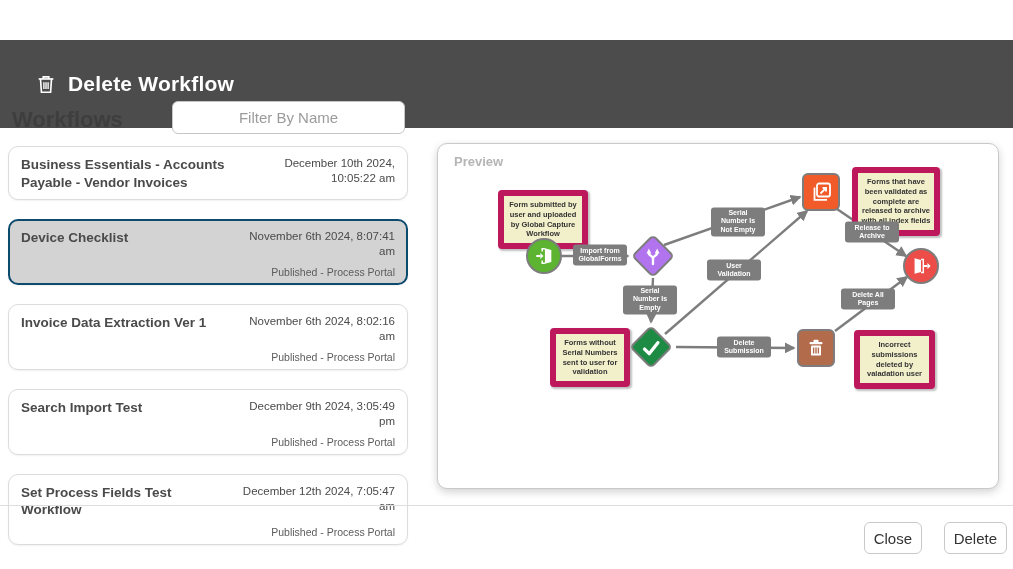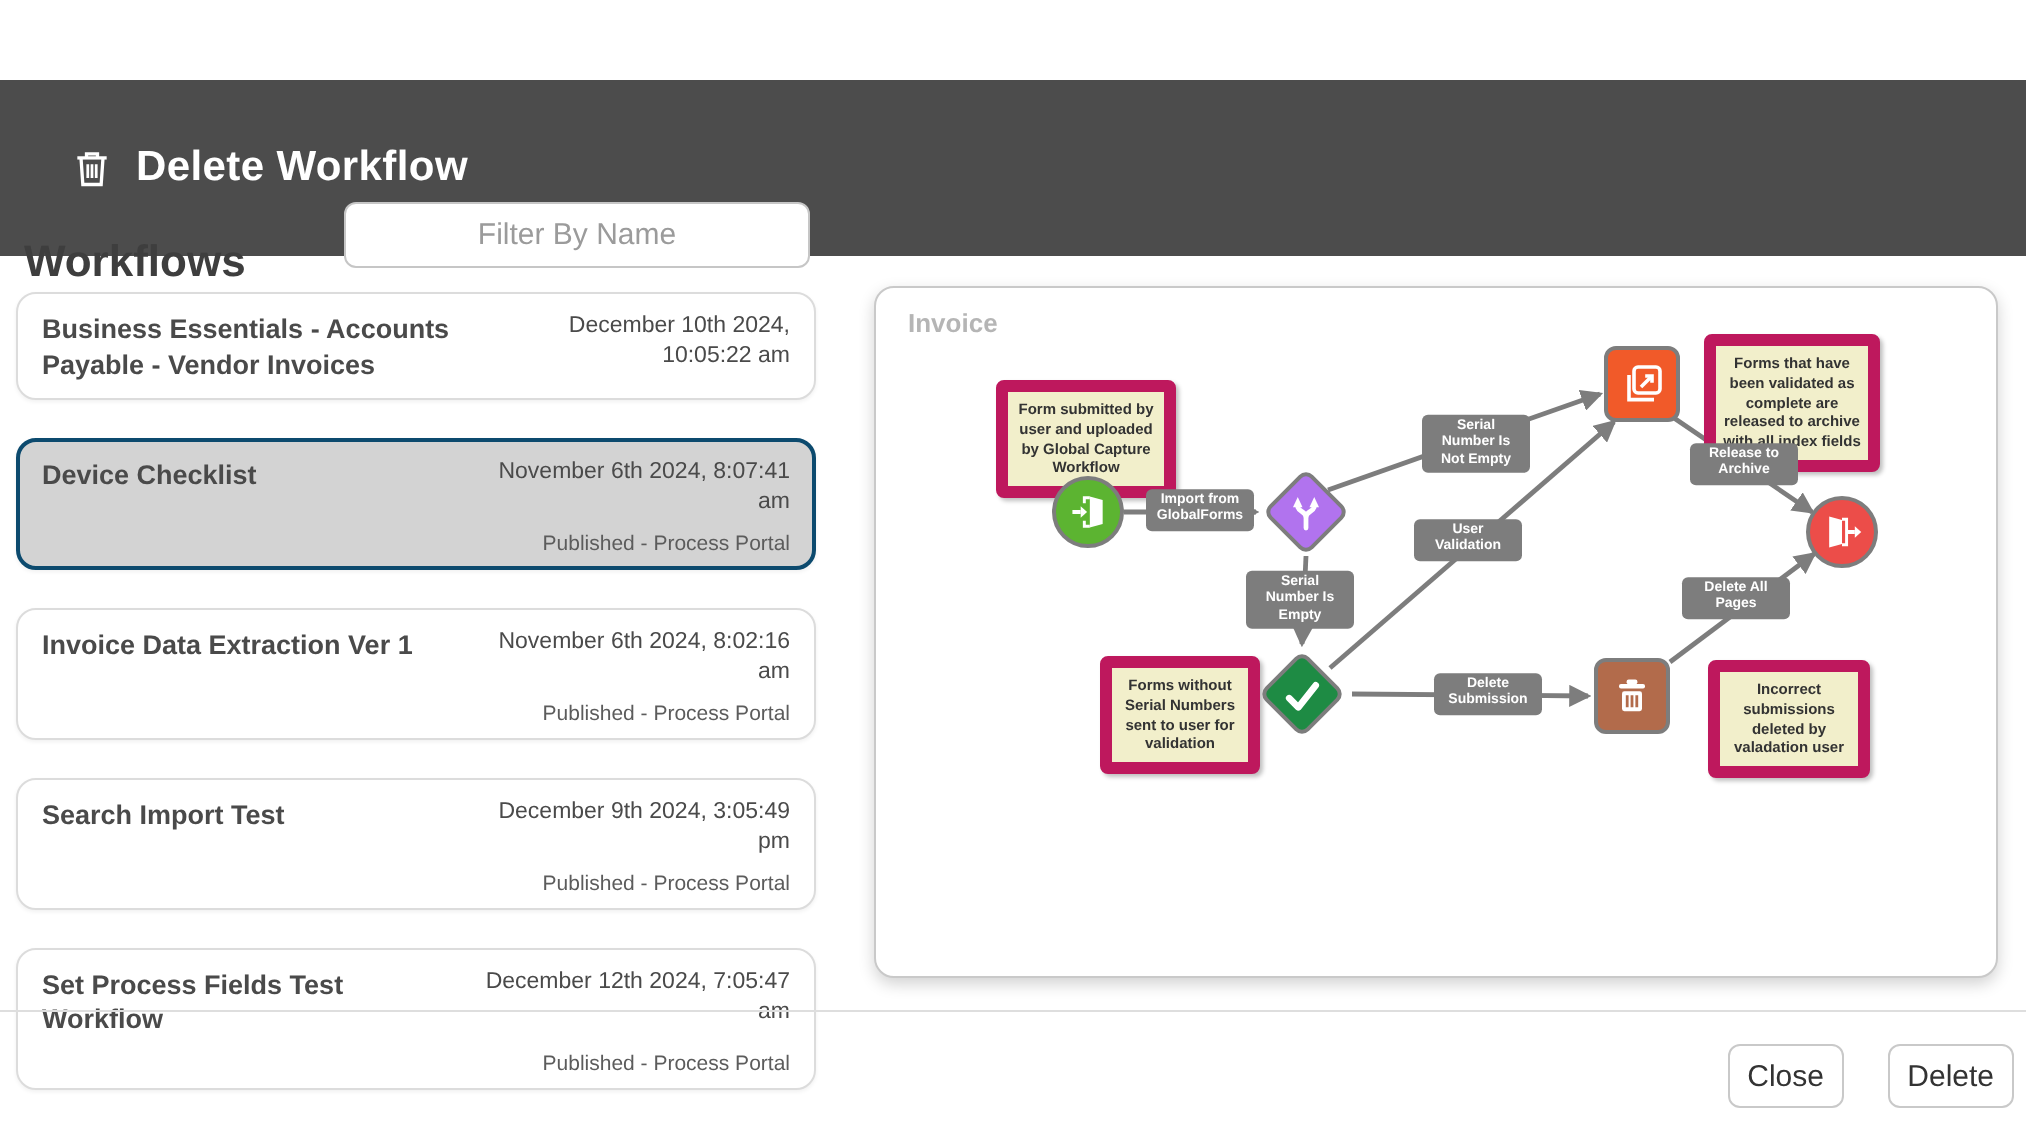--- a/index.html
+++ b/index.html
@@ -10,21 +10,21 @@
   
   .header {
     position:absolute; top:0; left:0; width:100%; height:88px;
     background:#4c4c4c; display:flex; align-items:center;
     padding-left:35px; box-sizing:border-box; gap:11px;margin-top:40px;
   }
   .header .ticon { width:22px; height:22px; display:block; }
   .header-title { color:#fff; font-size:21px; font-weight:bold; letter-spacing:.2px; }
 
   
-  .wf-heading { position:absolute; left:12px; top:118px; font-size:22px; font-weight:bold; color:#3e3e3e; }
+  .wf-heading { position:absolute; left:12px; top:107px; font-size:22px; font-weight:bold; color:#3e3e3e; }
   .filter-input {
     position:absolute; left:172px; top:101px; width:233px; height:33px; box-sizing:border-box;
     border:1px solid #c6c6c6; border-radius:6px; padding:0 12px; font-size:15px; color:#333;
     font-family:inherit; outline:none; background:#fff;text-align:center;
   }
   .filter-input::placeholder { color:#9b9b9b; }
 
   .wf-list { position:absolute; left:8px; top:146px; width:400px; display:flex; flex-direction:column; gap:19px; }
   .wf-card {
     box-sizing:border-box; background:#fff; border:1px solid #dcdcdc; border-radius:10px;
@@ -113,21 +113,21 @@
       <div class="wf-status">Published - Process Portal</div>
     </div>
     <div class="wf-card">
       <div class="wf-title">Set Process Fields Test Workflow</div>
       <div class="wf-date">December 12th 2024, 7:05:47 am</div>
       <div class="wf-status">Published - Process Portal</div>
     </div>
   </div>
 
 <div class="preview">
-  <div class="preview-label">Invoice</div>
+  <div class="preview-label">Preview</div>
   <div class="diagram">
       <svg class="edges" width="562" height="346" viewBox="0 0 562 346">
         <defs>
           <marker id="arrow" viewBox="0 0 10 10" refX="8.5" refY="5" markerWidth="4.6" markerHeight="4.6" orient="auto-start-reverse">
             <path d="M0 0 L10 5 L0 10 z" fill="#7d7d7d"></path>
           </marker>
         </defs>
         <line x1="124" y1="112" x2="190" y2="112" stroke="#7d7d7d" stroke-width="2.4" marker-end="url(#arrow)"></line>
         <line x1="226" y1="101" x2="362" y2="53" stroke="#7d7d7d" stroke-width="2.4" marker-end="url(#arrow)"></line>
         <line x1="215" y1="134" x2="213" y2="178" stroke="#7d7d7d" stroke-width="2.4" marker-end="url(#arrow)"></line>

